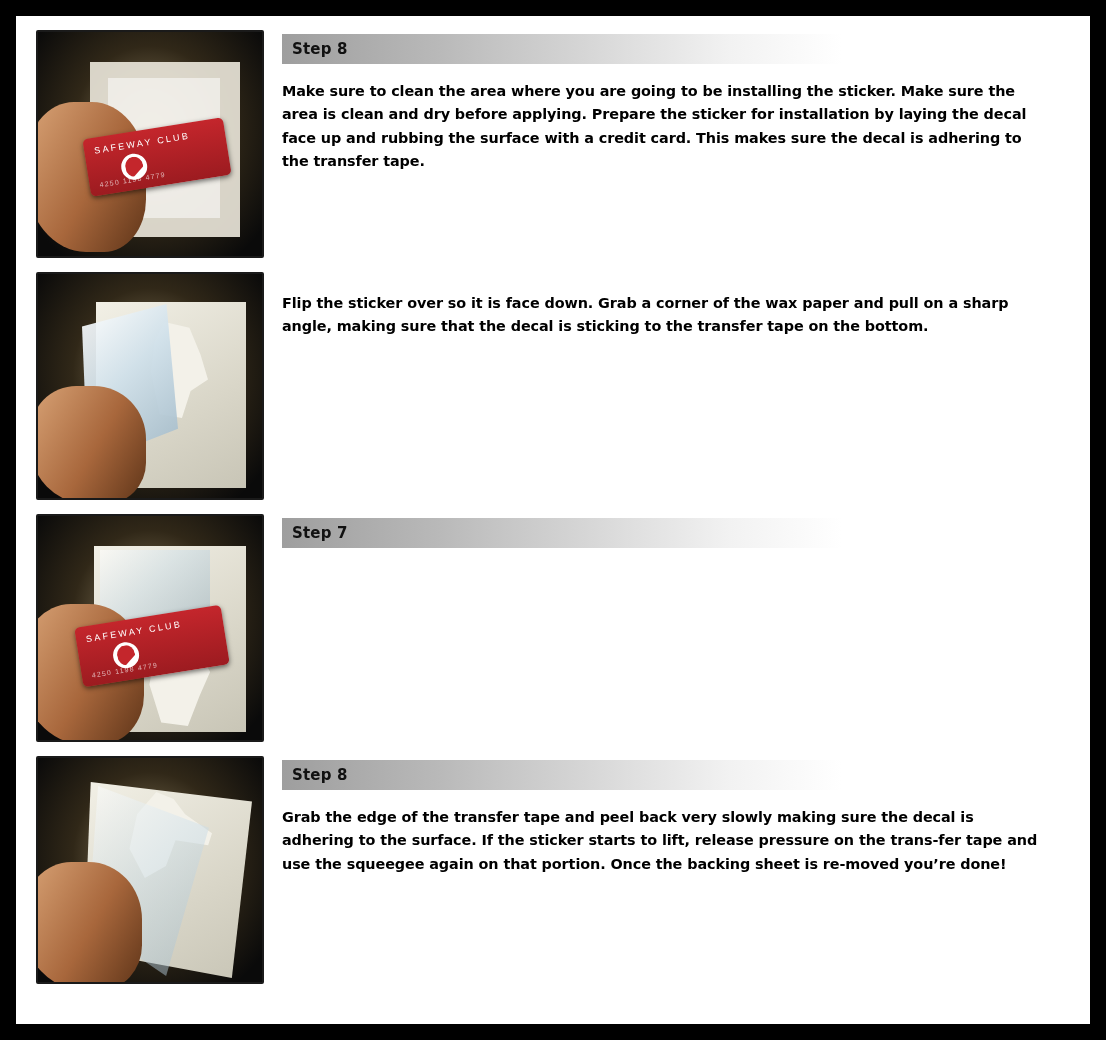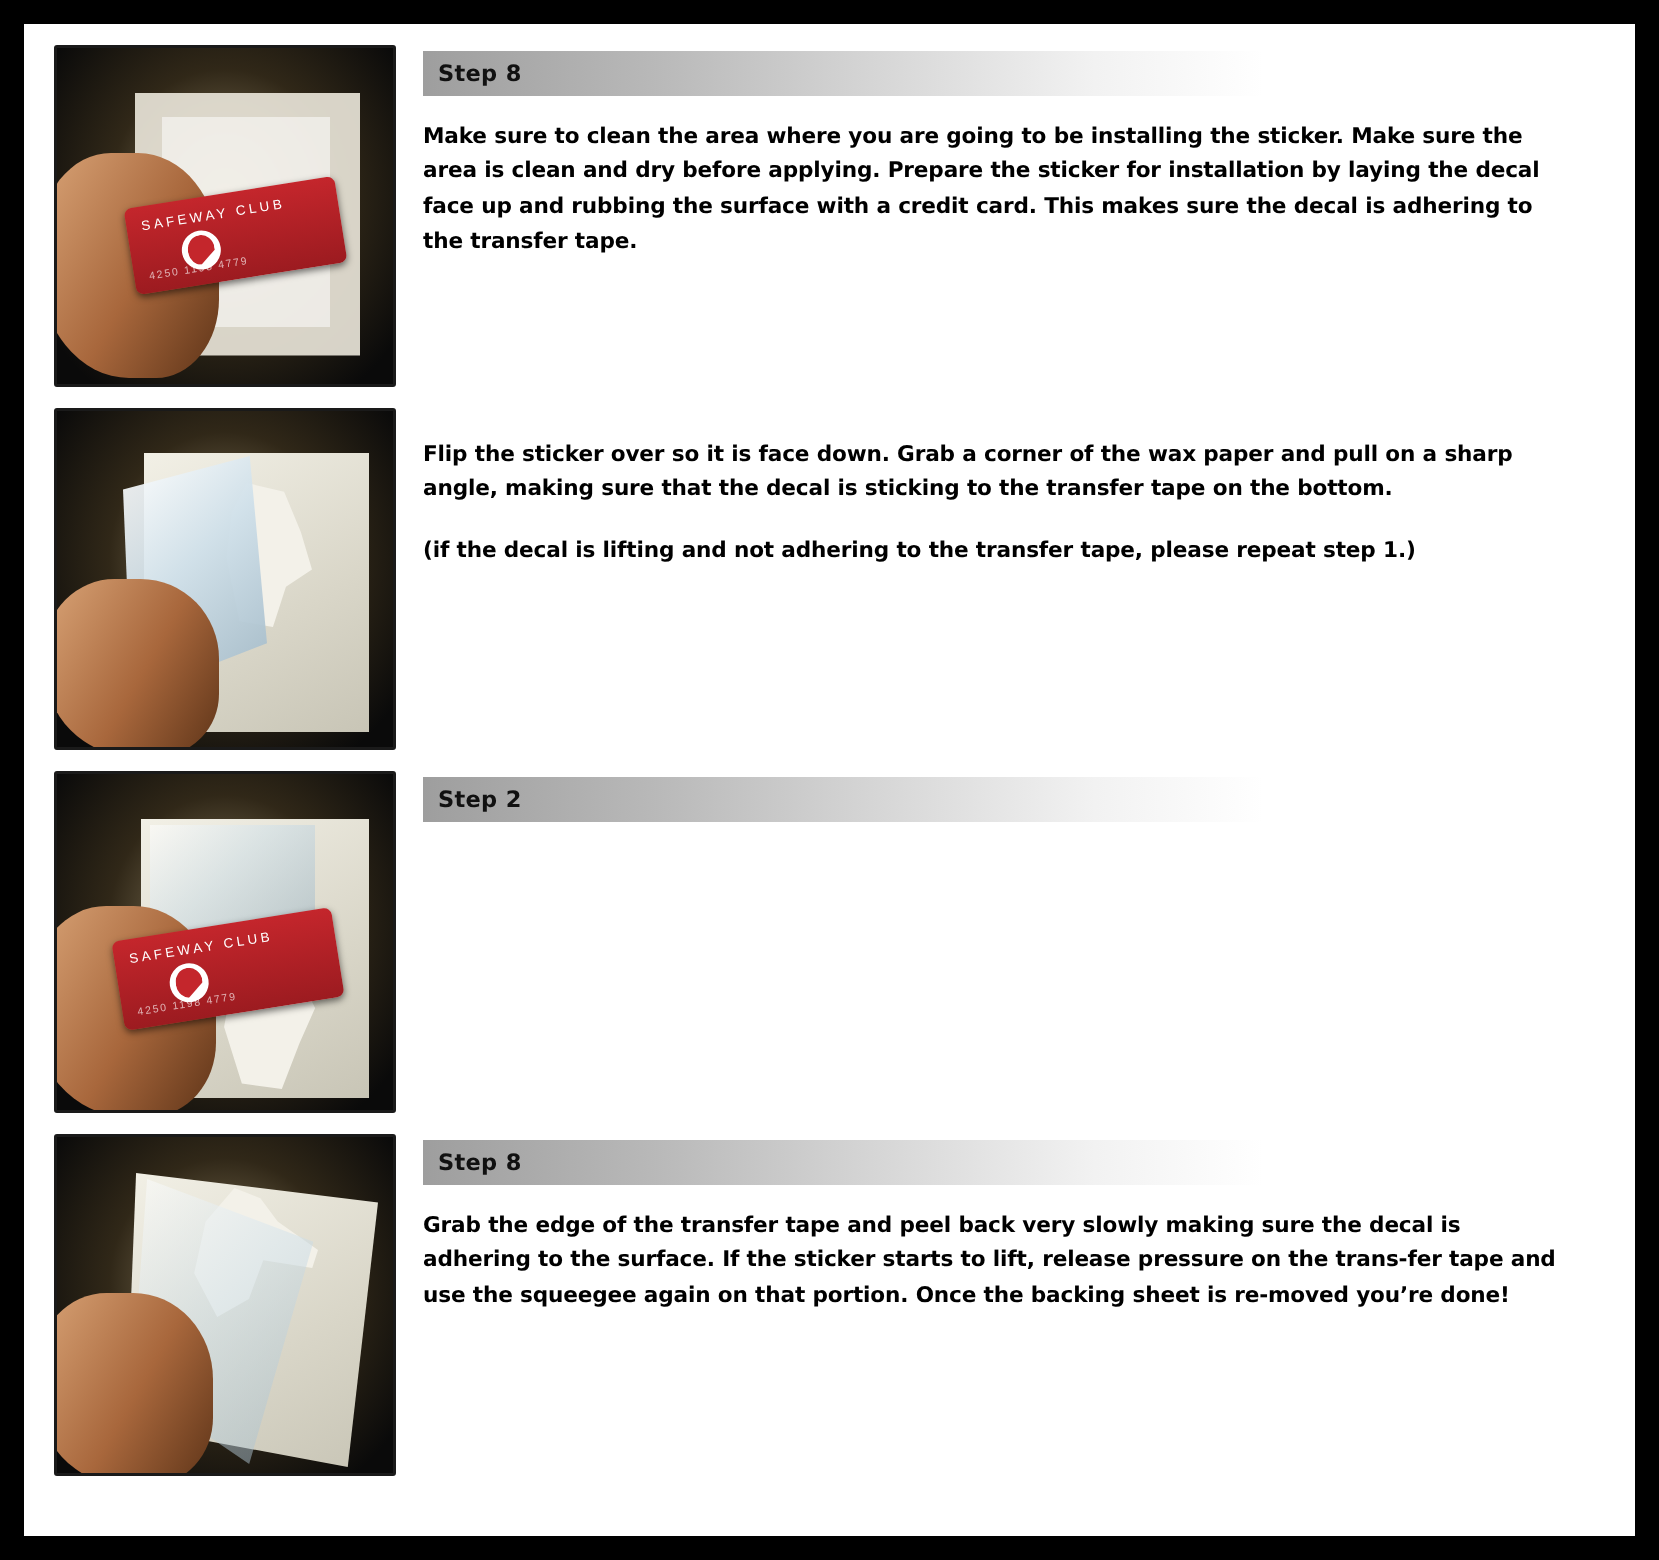--- a/index.html
+++ b/index.html
@@ -215,41 +215,40 @@
         <div class="photo">
           <div class="glow"></div>
           <div class="waxpaper" style="left:58px; top:28px; width:150px; height:186px;"></div>
           <div class="figure" style="left:108px; top:48px; width:62px; height:96px; clip-path:polygon(30% 0,70% 6%,88% 34%,100% 60%,72% 72%,58% 100%,22% 96%,8% 52%,14% 20%);"></div>
           <div class="peel" style="left:44px; top:30px; width:96px; height:160px; clip-path:polygon(0 14%, 88% 0, 100% 78%, 6% 100%);"></div>
           <div class="hand" style="left:-8px; top:112px; width:116px; height:118px;"></div>
         </div>
         <div class="content">
           <div class="body-text">
             <p>Flip the sticker over so it is face down.  Grab a corner of the wax paper and pull on a sharp angle, making sure that the decal is sticking to the transfer tape on the bottom.</p>
-            <p>(if the decal is lifting and not adhering to the transfer tape, please repeat step 1.)</p>
           </div>
         </div>
       </div>
 
       <div class="step-row">
         <div class="photo">
           <div class="glow"></div>
           <div class="waxpaper" style="left:56px; top:30px; width:152px; height:186px;"></div>
           <div class="figure" style="left:104px; top:120px; width:74px; height:90px; clip-path:polygon(34% 0,74% 10%,92% 40%,78% 66%,62% 100%,26% 96%,10% 54%,18% 18%);"></div>
           <div class="peel" style="left:62px; top:34px; width:110px; height:72px; opacity:0.55;"></div>
           <div class="hand" style="left:-16px; top:88px; width:122px; height:140px;"></div>
           <div class="card" style="left:40px; top:100px; width:148px; height:60px;">
             <div class="brand">SAFEWAY CLUB</div>
             <div class="blob"></div>
             <div class="num">4250 1198 4779</div>
           </div>
         </div>
         <div class="content">
           <div class="step-header">
-            <span class="label">Step 2</span>
+            <span class="label">Step 7</span>
           </div>
         </div>
       </div>
 
       <div class="step-row">
         <div class="photo">
           <div class="glow"></div>
           <div class="waxpaper" style="left:46px; top:24px; width:168px; height:196px; clip-path:polygon(4% 0, 100% 10%, 88% 100%, 0 86%);"></div>
           <div class="figure" style="left:78px; top:34px; width:96px; height:86px; clip-path:polygon(42% 0,60% 8%,72% 26%,100% 48%,96% 62%,62% 56%,52% 86%,30% 100%,14% 66%,22% 26%);"></div>
           <div class="peel" style="left:50px; top:28px; width:126px; height:190px; clip-path:polygon(8% 0, 96% 22%, 62% 100%, 0 72%); opacity:0.5;"></div>

